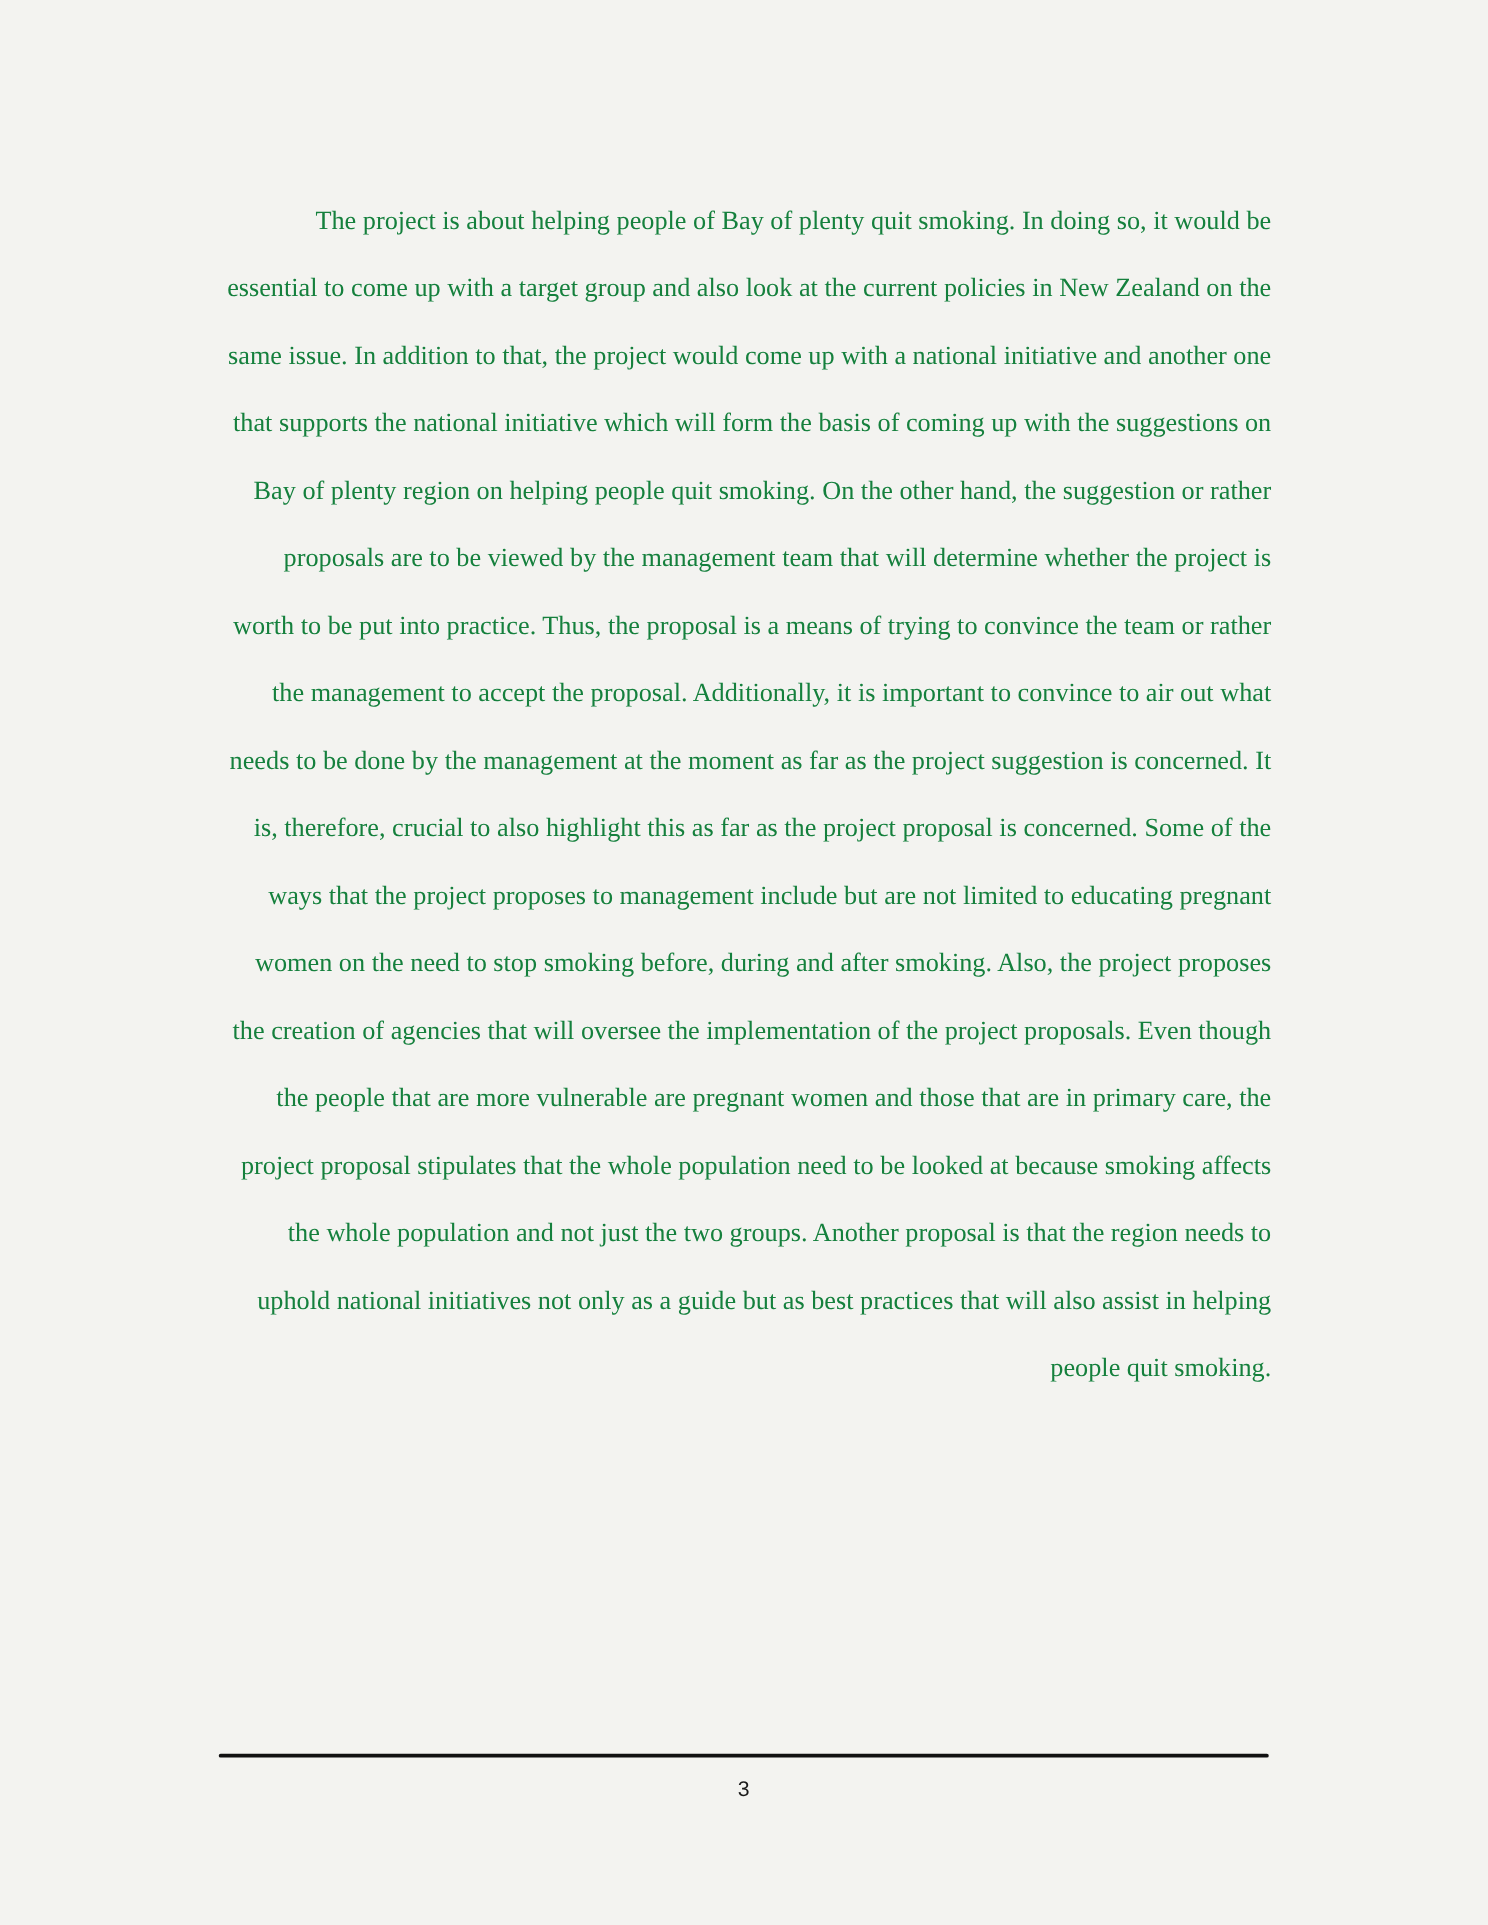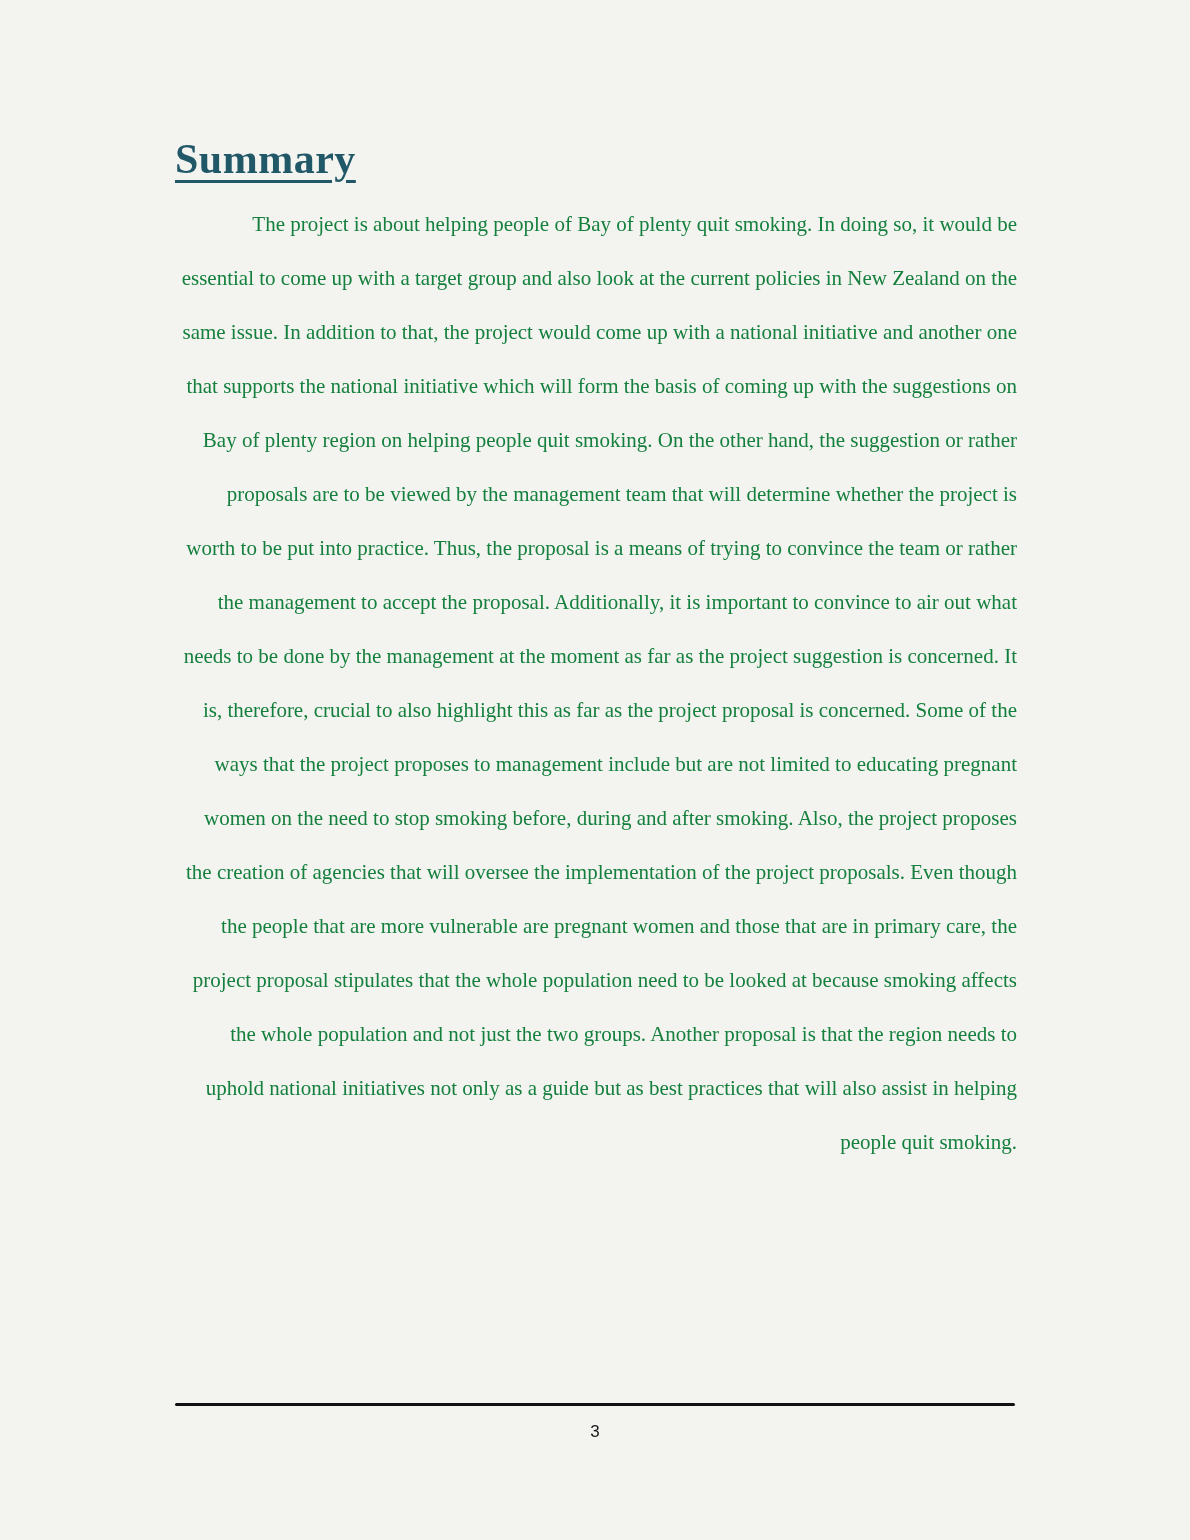--- a/index.html
+++ b/index.html
@@ -57,21 +57,20 @@
     font-size: 17px;
     font-family: "Liberation Sans", "DejaVu Sans", sans-serif;
     color: #1a1a1a;
   }
 </style>
 </head>
 <body>
 
 <div class="page">
 
-  <h1 class="heading">Summary</h1>
 
   <p class="body-text">The project is about helping people of Bay of plenty quit smoking. In doing so, it would be essential to come up with a target group and also look at the current policies in New Zealand on the same issue. In addition to that, the project would come up with a national initiative and another one that supports the national initiative which will form the basis of coming up with the suggestions on Bay of plenty region on helping people quit smoking. On the other hand, the suggestion or rather proposals are to be viewed by the management team that will determine whether the project is worth to be put into practice. Thus, the proposal is a means of trying to convince the team or rather the management to accept the proposal. Additionally, it is important to convince to air out what needs to be done by the management at the moment as far as the project suggestion is concerned. It is, therefore, crucial to also highlight this as far as the project proposal is concerned. Some of the ways that the project proposes to management include but are not limited to educating pregnant women on the need to stop smoking before, during and after smoking. Also, the project proposes the creation of agencies that will oversee the implementation of the project proposals. Even though the people that are more vulnerable are pregnant women and those that are in primary care, the project proposal stipulates that the whole population need to be looked at because smoking affects the whole population and not just the two groups. Another proposal is that the region needs to uphold national initiatives not only as a guide but as best practices that will also assist in helping people quit smoking.</p>
 
   <div class="footer">
     <div class="footer-rule"></div>
     <div class="page-number">3</div>
   </div>
 
 </div>
 

